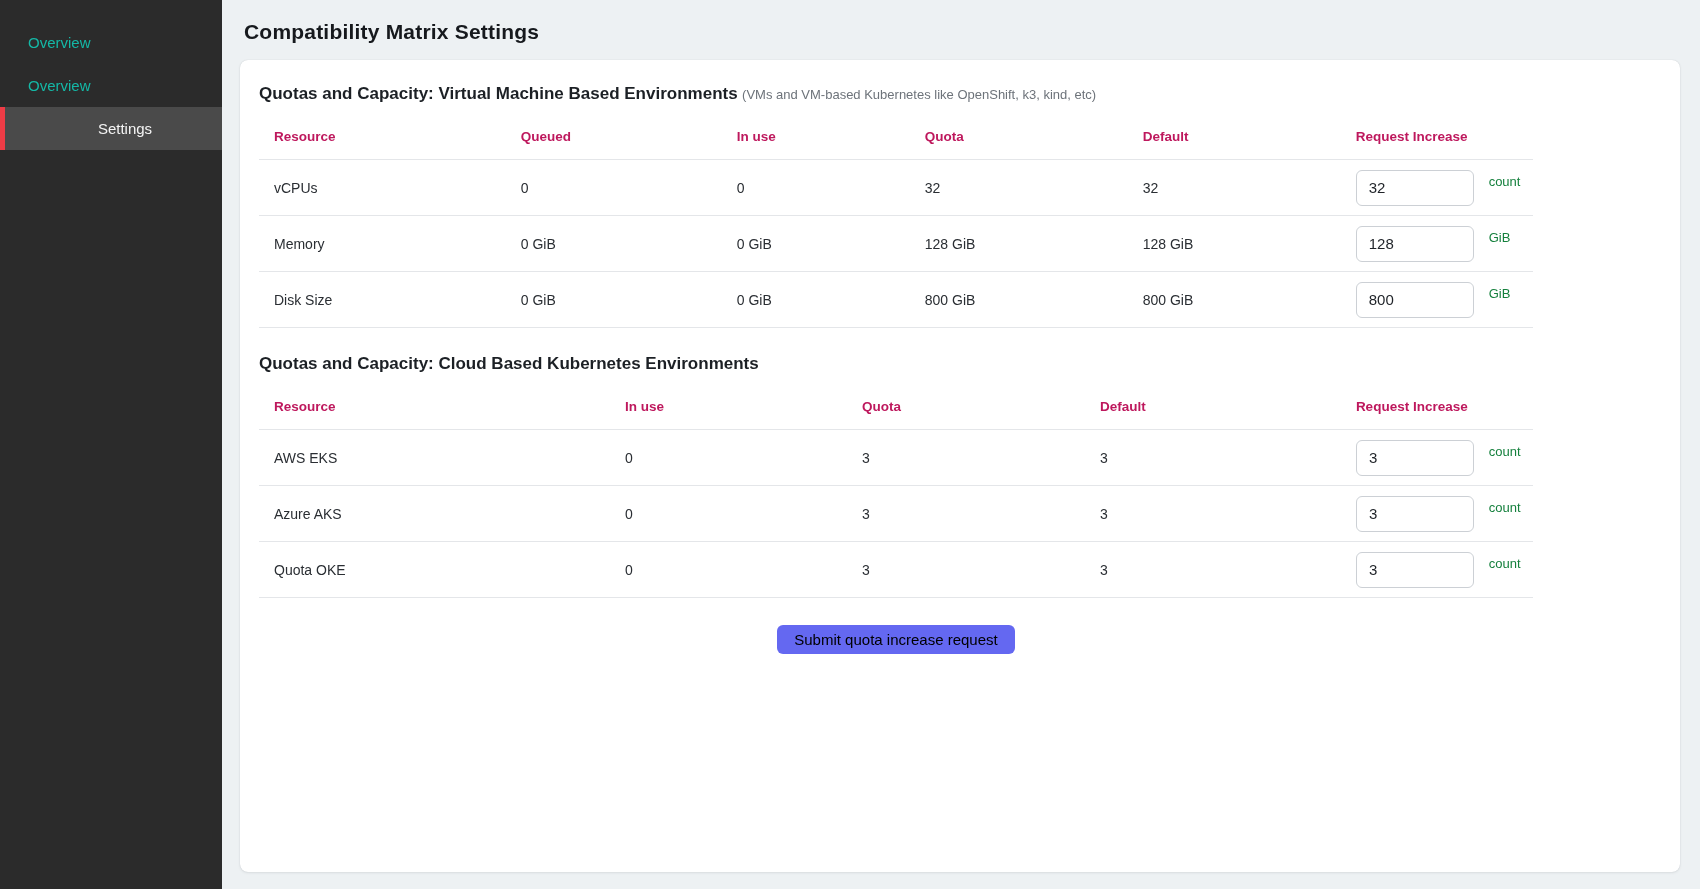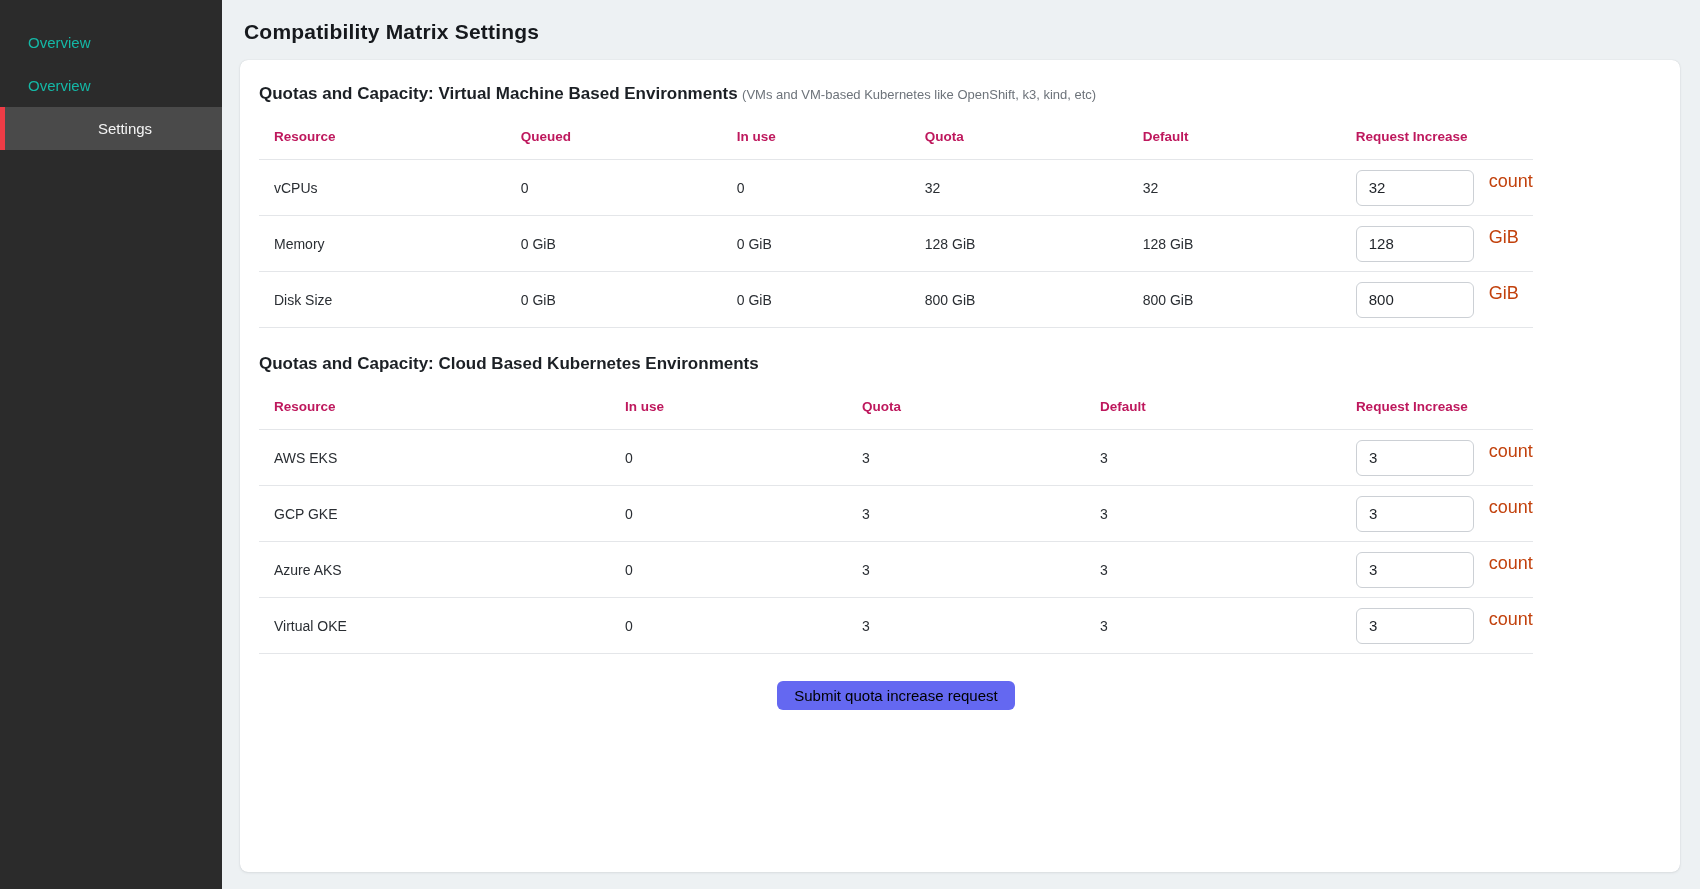--- a/index.html
+++ b/index.html
@@ -76,21 +76,21 @@
   .qty-input {
     width:118px; height:36px;
     border:1px solid #ccd0d5; border-radius:6px;
     font-size:15px; color:#1f2328;
     padding:0 12px;
     font-family:"Liberation Sans", sans-serif;
     background:#fff;
     vertical-align:middle;
     outline:none;
   }
-  .unit { font-size:18px; color:#c2410c; margin-left:11px; vertical-align:middle; position:relative; top:-6px; }
+  .unit { font-size:13px; color:#15803d; margin-left:11px; vertical-align:middle; position:relative; top:-6px; }
 
   .section-2 { margin-top:26px; }
 
   .submit-row { width:1274px; display:flex; justify-content:center; margin-top:27px; }
   .submit-btn {
     background:#6468f1; color:#000000;
     border:none; border-radius:6px;
     font-family:"Liberation Sans", sans-serif;
     font-size:15px; font-weight:400;
     height:29px; padding:0 17px;
@@ -210,44 +210,34 @@
     <td class="first">AWS EKS</td>
     <td>0</td>
     <td>3</td>
     <td>3</td>
     <td>
       <input type="text" class="qty-input" value="3" style="">
       <span class="unit">count</span>
     </td>
   </tr>
 
-  <tr>
-    <td class="first">GCP GKE</td>
+
+  <tr>
+    <td class="first">Azure AKS</td>
     <td>0</td>
     <td>3</td>
     <td>3</td>
     <td>
       <input type="text" class="qty-input" value="3" style="">
       <span class="unit">count</span>
     </td>
   </tr>
 
   <tr>
-    <td class="first">Azure AKS</td>
-    <td>0</td>
-    <td>3</td>
-    <td>3</td>
-    <td>
-      <input type="text" class="qty-input" value="3" style="">
-      <span class="unit">count</span>
-    </td>
-  </tr>
-
-  <tr>
-    <td class="first">Virtual OKE</td>
+    <td class="first">Quota OKE</td>
     <td>0</td>
     <td>3</td>
     <td>3</td>
     <td>
       <input type="text" class="qty-input" value="3" style="">
       <span class="unit">count</span>
     </td>
   </tr>
 </tbody>
       </table>

